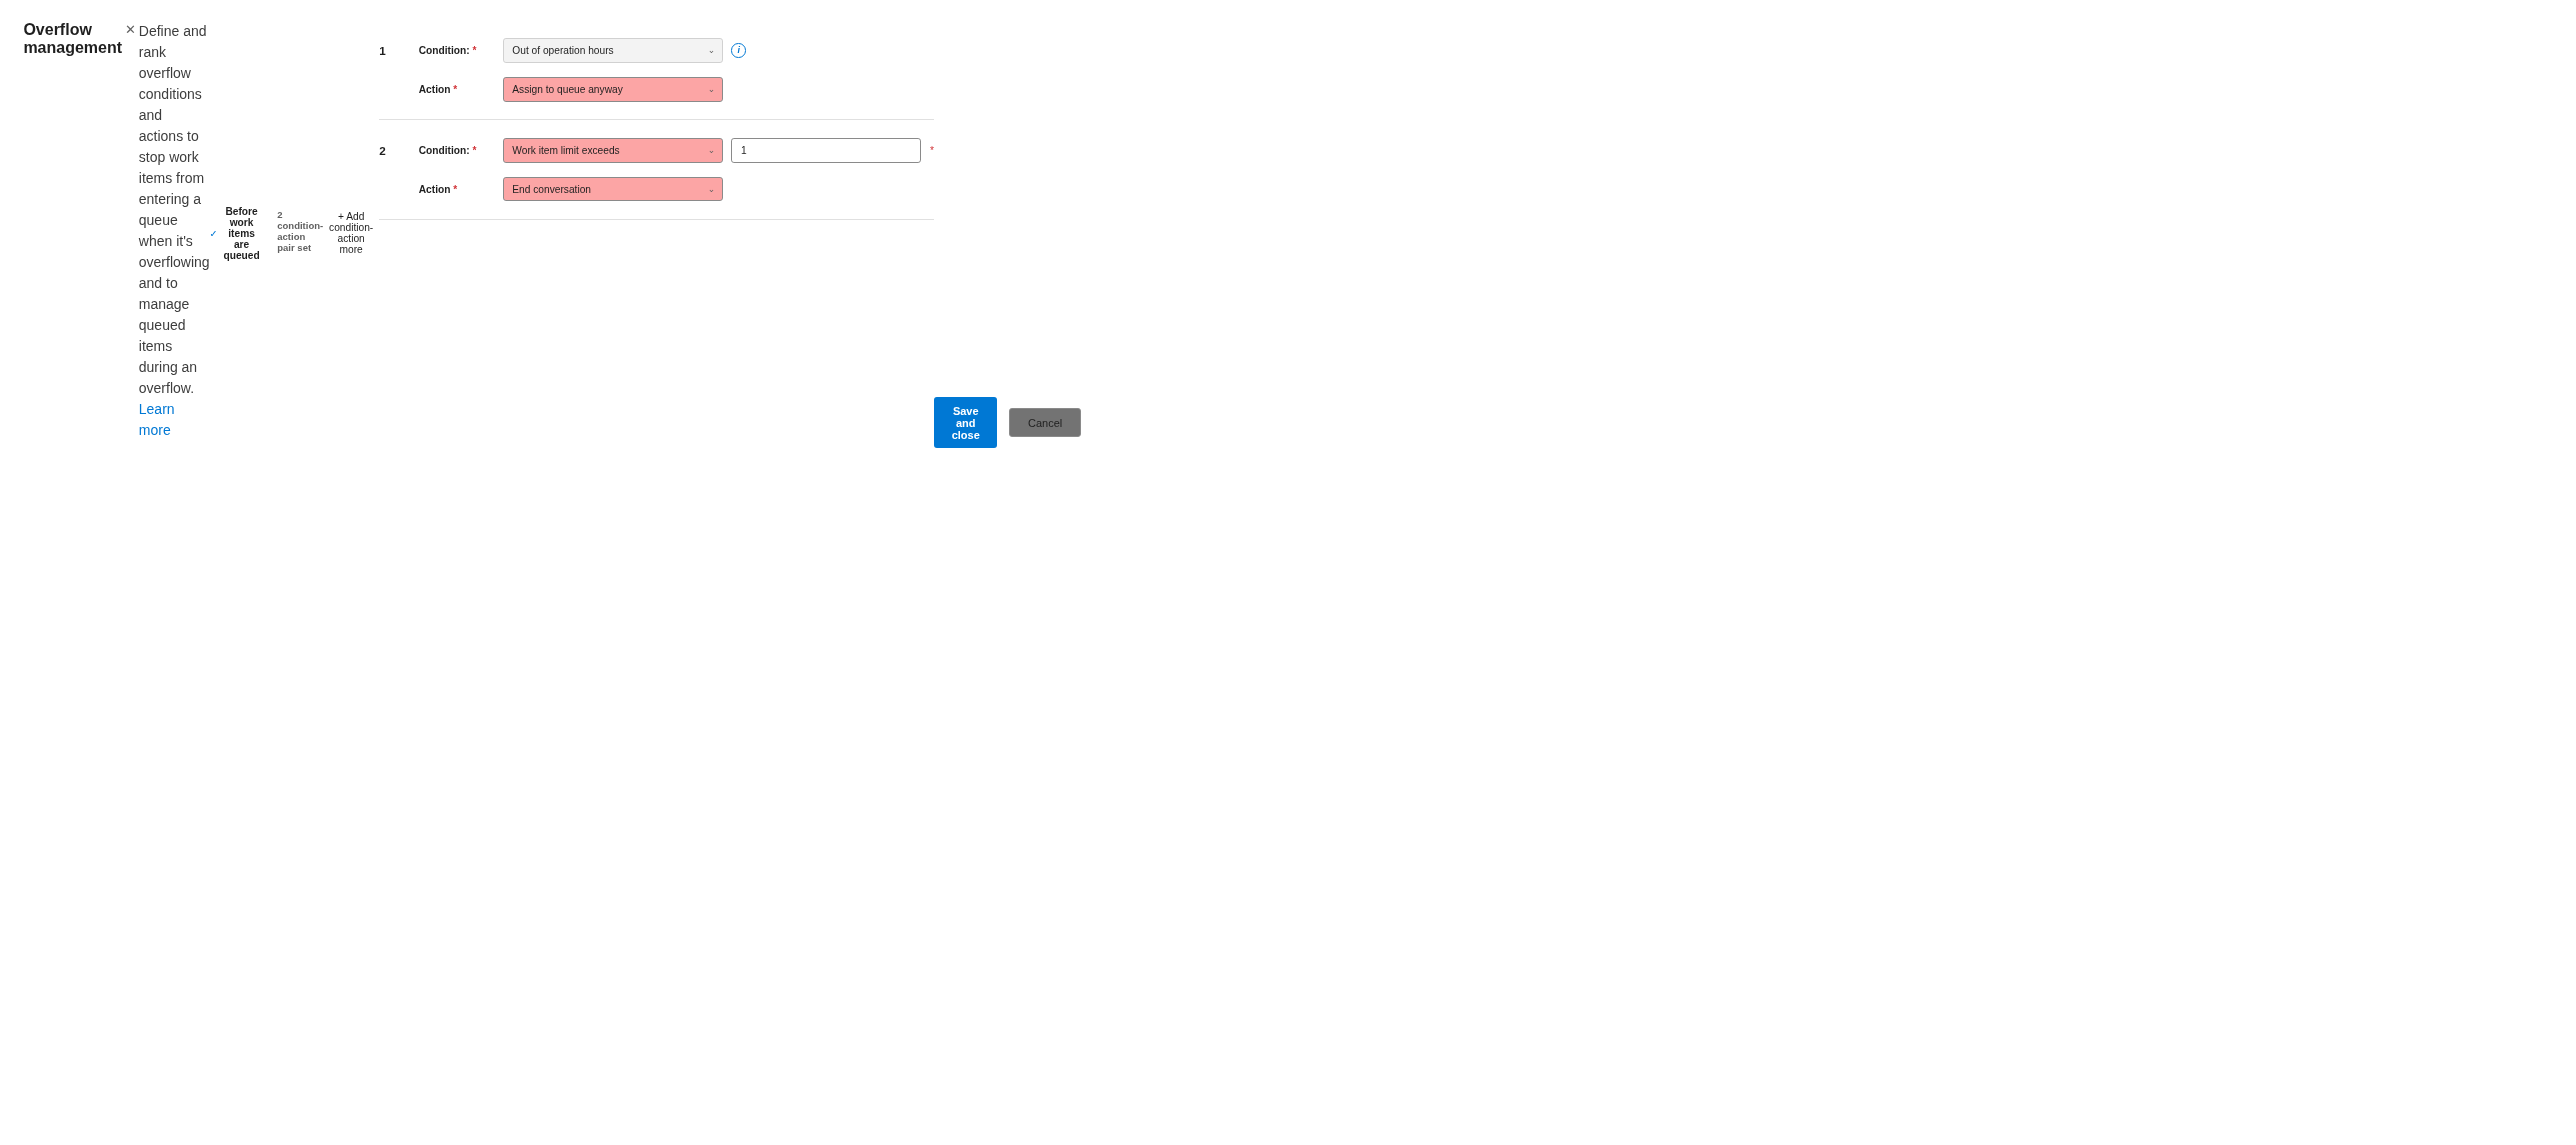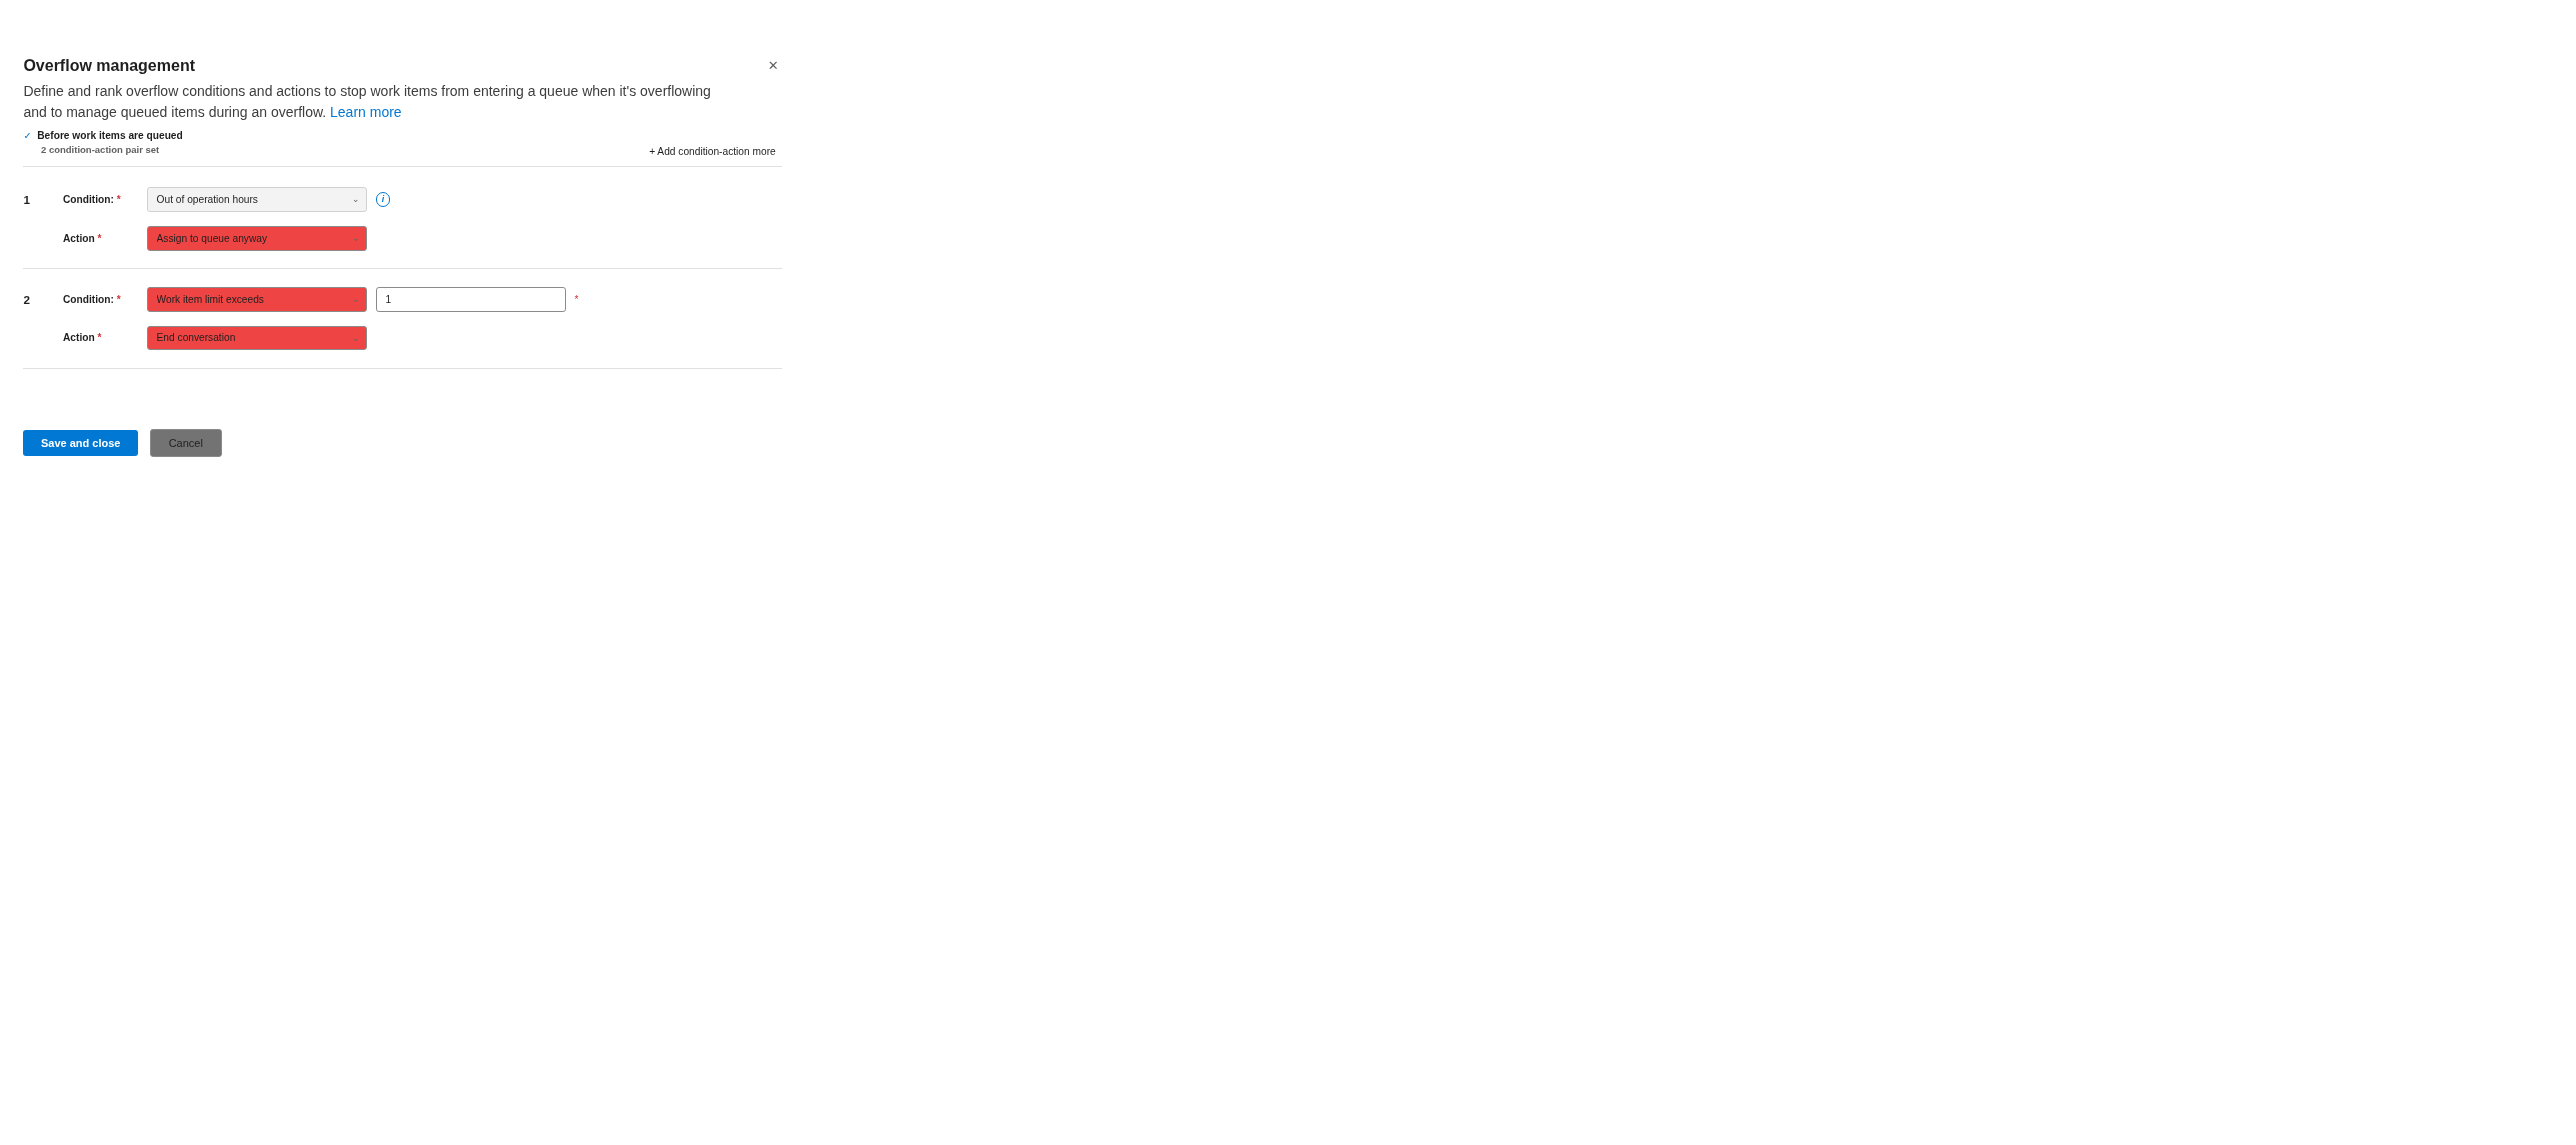--- a/index.html
+++ b/index.html
@@ -16,22 +16,21 @@
     }
 
     .dialog {
       width: 100%;
       max-width: 805px;
       min-height: 439px;
       background: #fff;
       padding: 20.5px 23.4px 17.6px 23.4px;
       position: relative;
       display: flex;
-      flex-direction: column;
-      margin-top: 36px;
+      flex-direction: row;
     }
 
     .dialog-header {
       display: flex;
       justify-content: space-between;
       align-items: flex-start;
       margin-bottom: 5.9px;
     }
 
     .dialog-title {
@@ -176,21 +175,21 @@
       border-radius: 2.9px;
       padding: 5.9px 26px 5.9px 8.8px;
       font-size: 10.2px;
       color: #1f1f1f;
       cursor: pointer;
       min-width: 220px;
       font-family: inherit;
     }
 
     .select-field.white-bg {
-      background: #ef4444;
+      background: #fca5a5;
       border: 0.7px solid #8a8a8a;
     }
 
     .chevron-down {
       position: absolute;
       right: 7.3px;
       pointer-events: none;
       color: #616161;
       font-size: 8.8px;
     }

